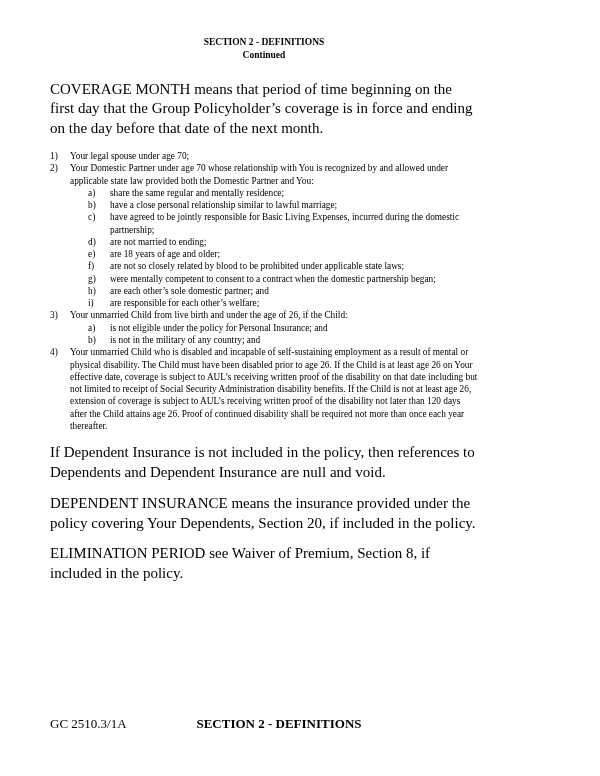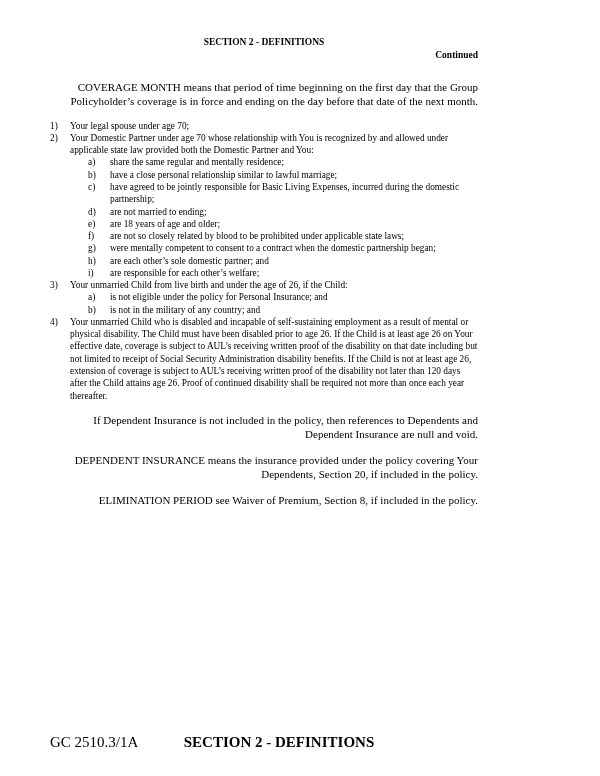--- a/index.html
+++ b/index.html
@@ -25,27 +25,26 @@
   }
   .doc-header {
     text-align: center;
     font-weight: bold;
     font-size: 9.5px;
     line-height: 1.35;
     margin-bottom: 18px;
   }
   .doc-header .line2 {
     font-weight: bold;
-    text-align: right;
   }
   p.para {
-    font-size: 11px;
+    font-size: 15px;
     line-height: 1.32;
     margin: 0 0 11px 0;
-    text-align: right;
+    text-align: left;
   }
   .lead-in {
     font-size: 9.3px;
     line-height: 1.32;
     margin: 0 0 1px 0;
   }
   ol.numlist {
     list-style: none;
     margin: 0 0 11px 0;
     padding: 0;
@@ -82,22 +81,22 @@
     width: 20px;
     font-size: 9.3px;
   }
   .sub-wrap {
     margin-left: 18px;
   }
   .footer {
     position: absolute;
     left: 50px;
     right: 50px;
-    bottom: 28px;
-    font-size: 15px;
+    bottom: 46px;
+    font-size: 13px;
     margin-top: 8px;
   }
   .footer-inner {
     position: relative;
     height: 14px;
   }
   .footer-left {
     position: absolute;
     left: 0;
     top: 0;

